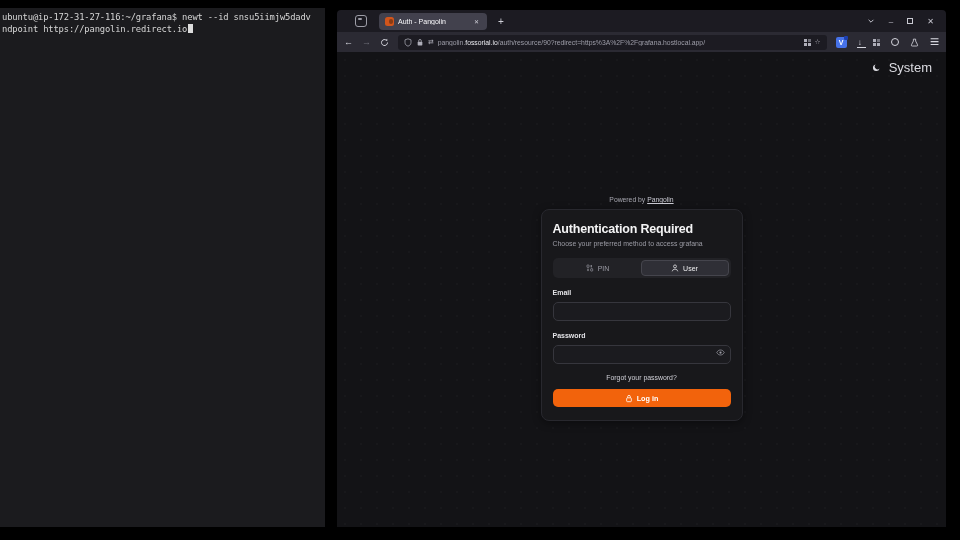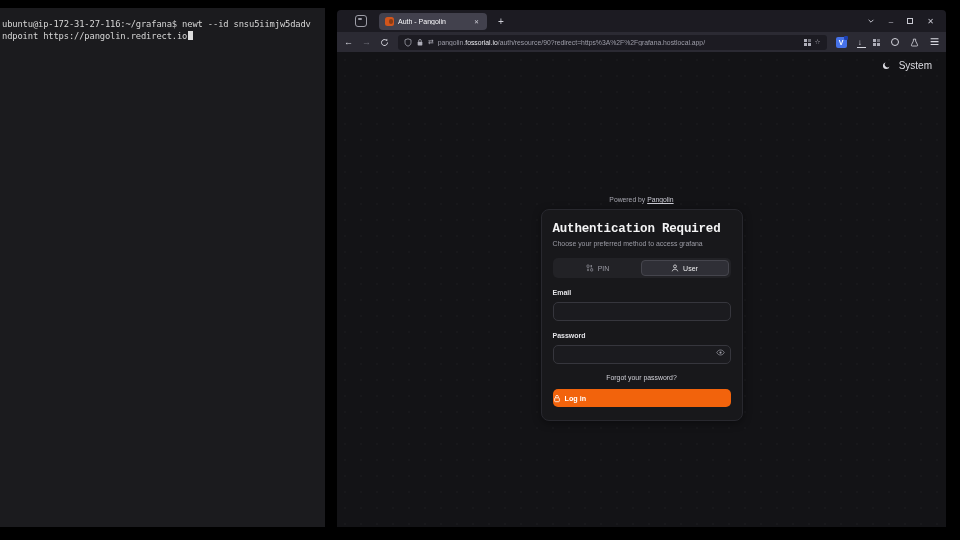--- a/index.html
+++ b/index.html
@@ -1,21 +1,21 @@
 <!DOCTYPE html>
 <html><head>
 <meta charset="utf-8">
 <style>
   * { margin:0; padding:0; box-sizing:border-box; }
   html,body { width:960px; height:540px; background:#000; overflow:hidden;
               font-family:"Liberation Sans", sans-serif; }
 
   
   .terminal { position:absolute; left:0; top:8px; width:325px; height:519px;
-              background:#1b1b1e; padding:11px 2px;
+              background:#1b1b1e; padding:4px 2px;
               font-family:"DejaVu Sans Mono", monospace; font-size:8.8px;
               line-height:11.8px; color:#d6d6d6; letter-spacing:-0.15px; }
   .term-line { white-space:pre; }
   .cursor { display:inline-block; width:5px; height:9px; background:#dcdcdc;
             vertical-align:-1px; margin-left:1px; }
 
   
   .browser { position:absolute; left:337px; top:10px; width:609px; height:517px;
              background:#1c1b22; border-radius:4px 4px 0 0; display:flex; flex-direction:column; }
 
@@ -56,47 +56,47 @@
                    background:#1d3fae; border-radius:1px; }
   .ringicon { width:8px; height:8px; border:1.6px solid #d6d6de; border-radius:50%; }
   .dl { position:relative; font-size:8px; }
   .dl::after { content:""; position:absolute; left:-1px; bottom:-1px; width:9px; height:1px; background:#d6d6de; }
 
   .content { flex:1; background:#131316; position:relative; border-radius:0;
              background-image:radial-gradient(rgba(255,255,255,0.02) 1px, transparent 1px);
              background-size:16px 16px; overflow:hidden; }
 
   .theme-toggle { position:absolute; top:8px; right:14px; display:flex; align-items:center;
-                  gap:8px; color:#dcdce2; font-size:10px; }
+                  gap:8px; color:#dcdce2; font-size:13px; }
 
   .auth { position:absolute; top:144px; left:50%; transform:translateX(-50%); width:202px; }
   .powered { text-align:center; font-size:6.8px; color:#a7a7b0; }
   .powered a { color:#c9c9d2; text-decoration:underline; }
 
   .card { margin-top:6px; background:#18181b; border:1px solid #28282e; border-radius:8px;
           padding:12px 11px 13px; box-shadow:0 2px 8px rgba(0,0,0,.4); }
-  .card-title { font-size:12.5px; font-weight:700; color:#f4f4f5; letter-spacing:-.2px;font-family:Liberation Mono, monospace; }
+  .card-title { font-size:12.5px; font-weight:700; color:#f4f4f5; letter-spacing:-.2px; }
   .card-sub { margin-top:4px; font-size:6.9px; color:#9c9ca5; }
 
   .tabslist { margin-top:11px; height:20px; background:#222226; border-radius:5px;
               display:flex; padding:2px; }
   .seg { flex:1; display:flex; align-items:center; justify-content:center; gap:4px;
          font-size:7px; color:#9c9ca5; border-radius:4px; }
   .seg.active { background:#2f2f36; border:1px solid #45454d; color:#f0f0f2; }
 
   .field-label { margin-top:11px; font-size:7px; font-weight:600; color:#e2e2e6; }
   .inputwrap { position:relative; margin-top:4px; }
   .tinput { width:100%; height:19px; background:#1b1b1f; border:1px solid #36363d;
             border-radius:5px; color:#e2e2e6; font-size:7px; padding:0 6px; outline:none; }
   .eye { position:absolute; right:6px; top:5px; }
 
   .forgot { margin-top:10px; text-align:center; font-size:6.9px; color:#cfcfd6; }
 
   .login-btn { margin-top:8px; width:100%; height:18px; border:none; border-radius:5px;
-               display:flex; align-items:center; justify-content:flex-start; gap:4px;
+               display:flex; align-items:center; justify-content:center; gap:4px;
                color:#fff; font-size:7.2px; font-weight:600; font-family:inherit; cursor:pointer; }
 
   svg { display:block; }
 </style>
 </head>
 <body>
 
 <div class="terminal">
   <div class="term-line">ubuntu@ip-172-31-27-116:~/grafana$ newt --id snsu5iimjw5dadv</div>
   <div class="term-line"><span>ndpoint https://pangolin.redirect.io</span><span class="cursor"></span></div>

